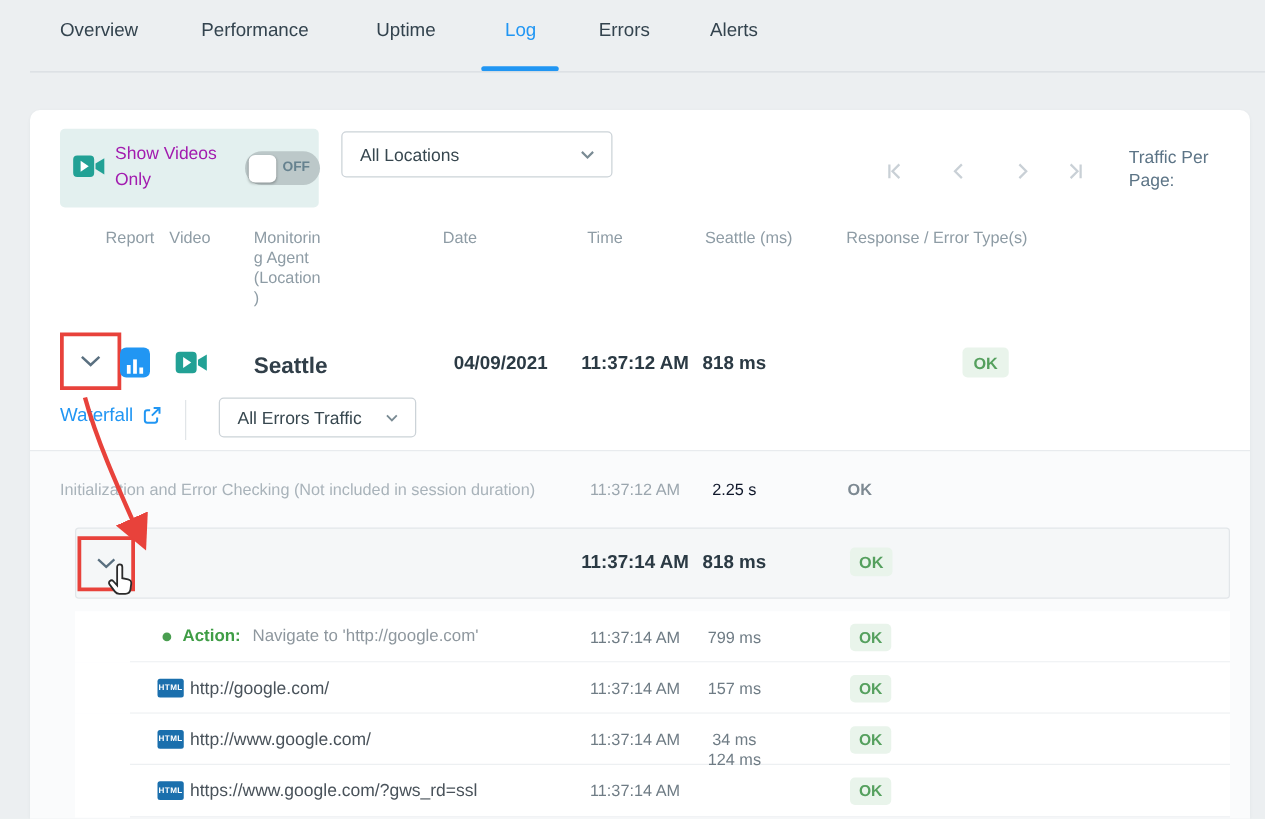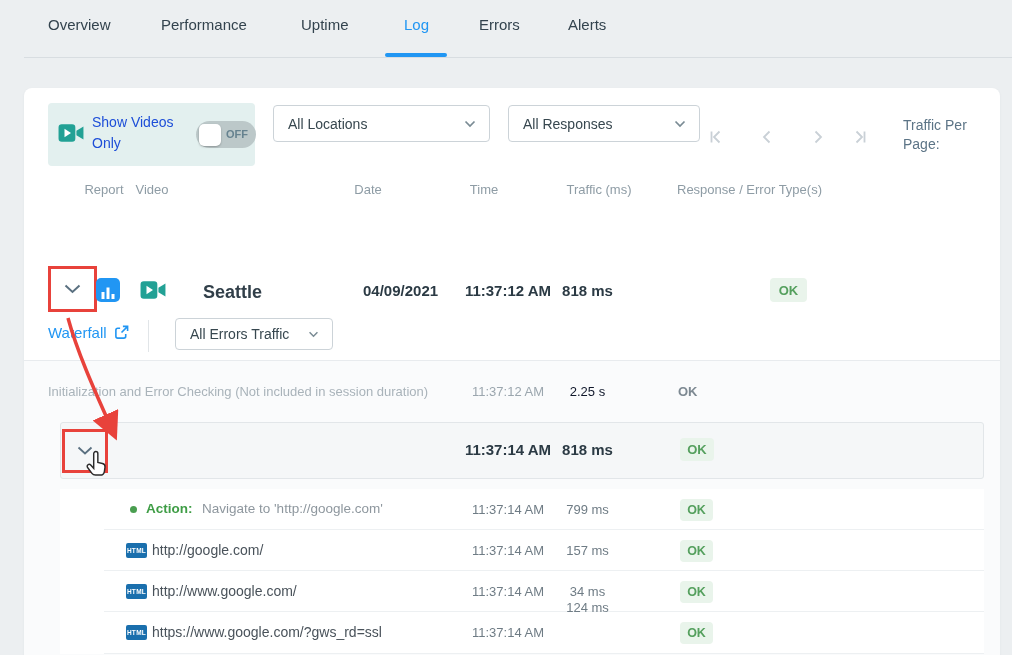--- a/index.html
+++ b/index.html
@@ -17,21 +17,21 @@
   .tab.active { color:#2196f3; }
   .tab-underline { position:absolute; left:385px; top:53px; width:62px; height:4px; background:#2196f3; border-radius:3px; }
   .tabs-divider { position:absolute; left:24px; top:57px; width:988px; height:1px; background:#d8dde1; }
 
   .card { position:absolute; left:24px; top:88px; width:976px; height:567px; background:#ffffff; border-radius:8px 8px 0 0; box-shadow:0 1px 3px rgba(30,50,70,.05); }
   .detail-bg { position:absolute; left:24px; top:361px; width:976px; height:294px; background:#fafbfc; }
   .detail-divider { position:absolute; left:24px; top:360px; width:976px; height:1px; background:#e8ebee; }
 
   
   .videos-panel { position:absolute; left:48px; top:103px; width:207px; height:63px; background:#e3f0ef; border-radius:4px; }
-  .videos-label { position:absolute; left:92px; top:112px; width:98px; font-size:14px; line-height:21px; color:#1d4ed8; }
+  .videos-label { position:absolute; left:92px; top:112px; width:98px; font-size:14px; line-height:21px; color:#a21caf; }
   .toggle { position:absolute; left:196px; top:121px; width:60px; height:27px; background:#bcc8c9; border-radius:14px; cursor:pointer; }
   .toggle-knob { position:absolute; left:3px; top:2.5px; width:22px; height:22px; background:#ffffff; border-radius:5px; box-shadow:0 1px 2px rgba(0,0,0,.25); }
   .toggle-label { position:absolute; left:30px; top:7px; width:26px; font-size:11px; font-weight:600; color:#66828f; }
 
   .select { position:absolute; background:#fff; border:1px solid #ccd3d8; border-radius:4px; display:flex; align-items:center; font-size:14px; color:#37474f; cursor:pointer; }
   .select .sel-label { padding-left:14px; }
   .select svg { position:absolute; right:13px; }
 
   .pager-btn { position:absolute; top:127px; width:20px; height:20px; cursor:default; }
   .results-label { position:absolute; left:903px; top:116px; width:74px; font-size:14px; line-height:19px; color:#5c7486; }
@@ -94,48 +94,43 @@
     <div class="toggle-knob"></div>
     <div class="toggle-label">OFF</div>
   </div>
 
   <div class="select" style="left:273px; top:105px; width:217px; height:37px">
     <span class="sel-label">All Locations</span>
     <svg width="12" height="8" viewBox="0 0 12 8">
         <polyline points="1.5,1.5 6,6 10.5,1.5" fill="none" stroke="#7a8b94" stroke-width="1.7"></polyline>
       </svg>
   </div>
-  <div class="select" style="left:508px; top:105px; width:192px; height:37px">
-    <span class="sel-label">All Responses</span>
-    <svg width="12" height="8" viewBox="0 0 12 8">
-        <polyline points="1.5,1.5 6,6 10.5,1.5" fill="none" stroke="#7a8b94" stroke-width="1.7"></polyline>
-      </svg>
-  </div>
 
   <svg class="pager-btn" style="left:706px" viewBox="0 0 20 20">
     <line x1="5.5" y1="4.5" x2="5.5" y2="15.5" stroke="#c9d0d6" stroke-width="1.8"></line>
       <polyline points="13.5,4.5 8,10 13.5,15.5" fill="none" stroke="#c9d0d6" stroke-width="1.8"></polyline>
   </svg>
   <svg class="pager-btn" style="left:757px" viewBox="0 0 20 20">
     <polyline points="12.5,4.5 7,10 12.5,15.5" fill="none" stroke="#c9d0d6" stroke-width="1.8"></polyline>
   </svg>
   <svg class="pager-btn" style="left:808px" viewBox="0 0 20 20">
     <polyline points="7.5,4.5 13,10 7.5,15.5" fill="none" stroke="#c9d0d6" stroke-width="1.8"></polyline>
   </svg>
   <svg class="pager-btn" style="left:850px" viewBox="0 0 20 20">
     <polyline points="6.5,4.5 12,10 6.5,15.5" fill="none" stroke="#c9d0d6" stroke-width="1.8"></polyline>
       <line x1="14.5" y1="4.5" x2="14.5" y2="15.5" stroke="#c9d0d6" stroke-width="1.8"></line>
   </svg>
   <div class="results-label">Traffic Per Page:</div>
 
   <div class="col-h center" style="left:79px; width:50px">Report</div>
   <div class="col-h center" style="left:127px; width:50px">Video</div>
+  <div class="col-h" style="left:203px; width:54px; line-height:16px; overflow-wrap:anywhere">Monitoring Agent (Location)</div>
   <div class="col-h center" style="left:338px; width:60px">Date</div>
   <div class="col-h center" style="left:454px; width:60px">Time</div>
-  <div class="col-h center" style="left:554px; width:90px">Traffic (ms)</div>
+  <div class="col-h center" style="left:554px; width:90px">Seattle (ms)</div>
   <div class="col-h" style="left:677px; width:200px">Response / Error Type(s)</div>
 
   <div class="red-box" style="left:48px; top:266px; width:49px; height:46px"></div>
   <svg class="icon-btn" style="left:64px; top:284px" width="17" height="10" viewBox="0 0 17 10">
     <polyline points="1.5,1.5 8.5,8 15.5,1.5" fill="none" stroke="#5a7080" stroke-width="2"></polyline>
   </svg>
   <div class="icon-btn chart-icon" style="left:96px; top:278px">
     <svg width="18" height="18" viewBox="0 0 18 18">
         <rect x="2.5" y="8" width="3" height="7" fill="#fff"></rect>
         <rect x="7.5" y="3.5" width="3" height="11.5" fill="#fff"></rect>

